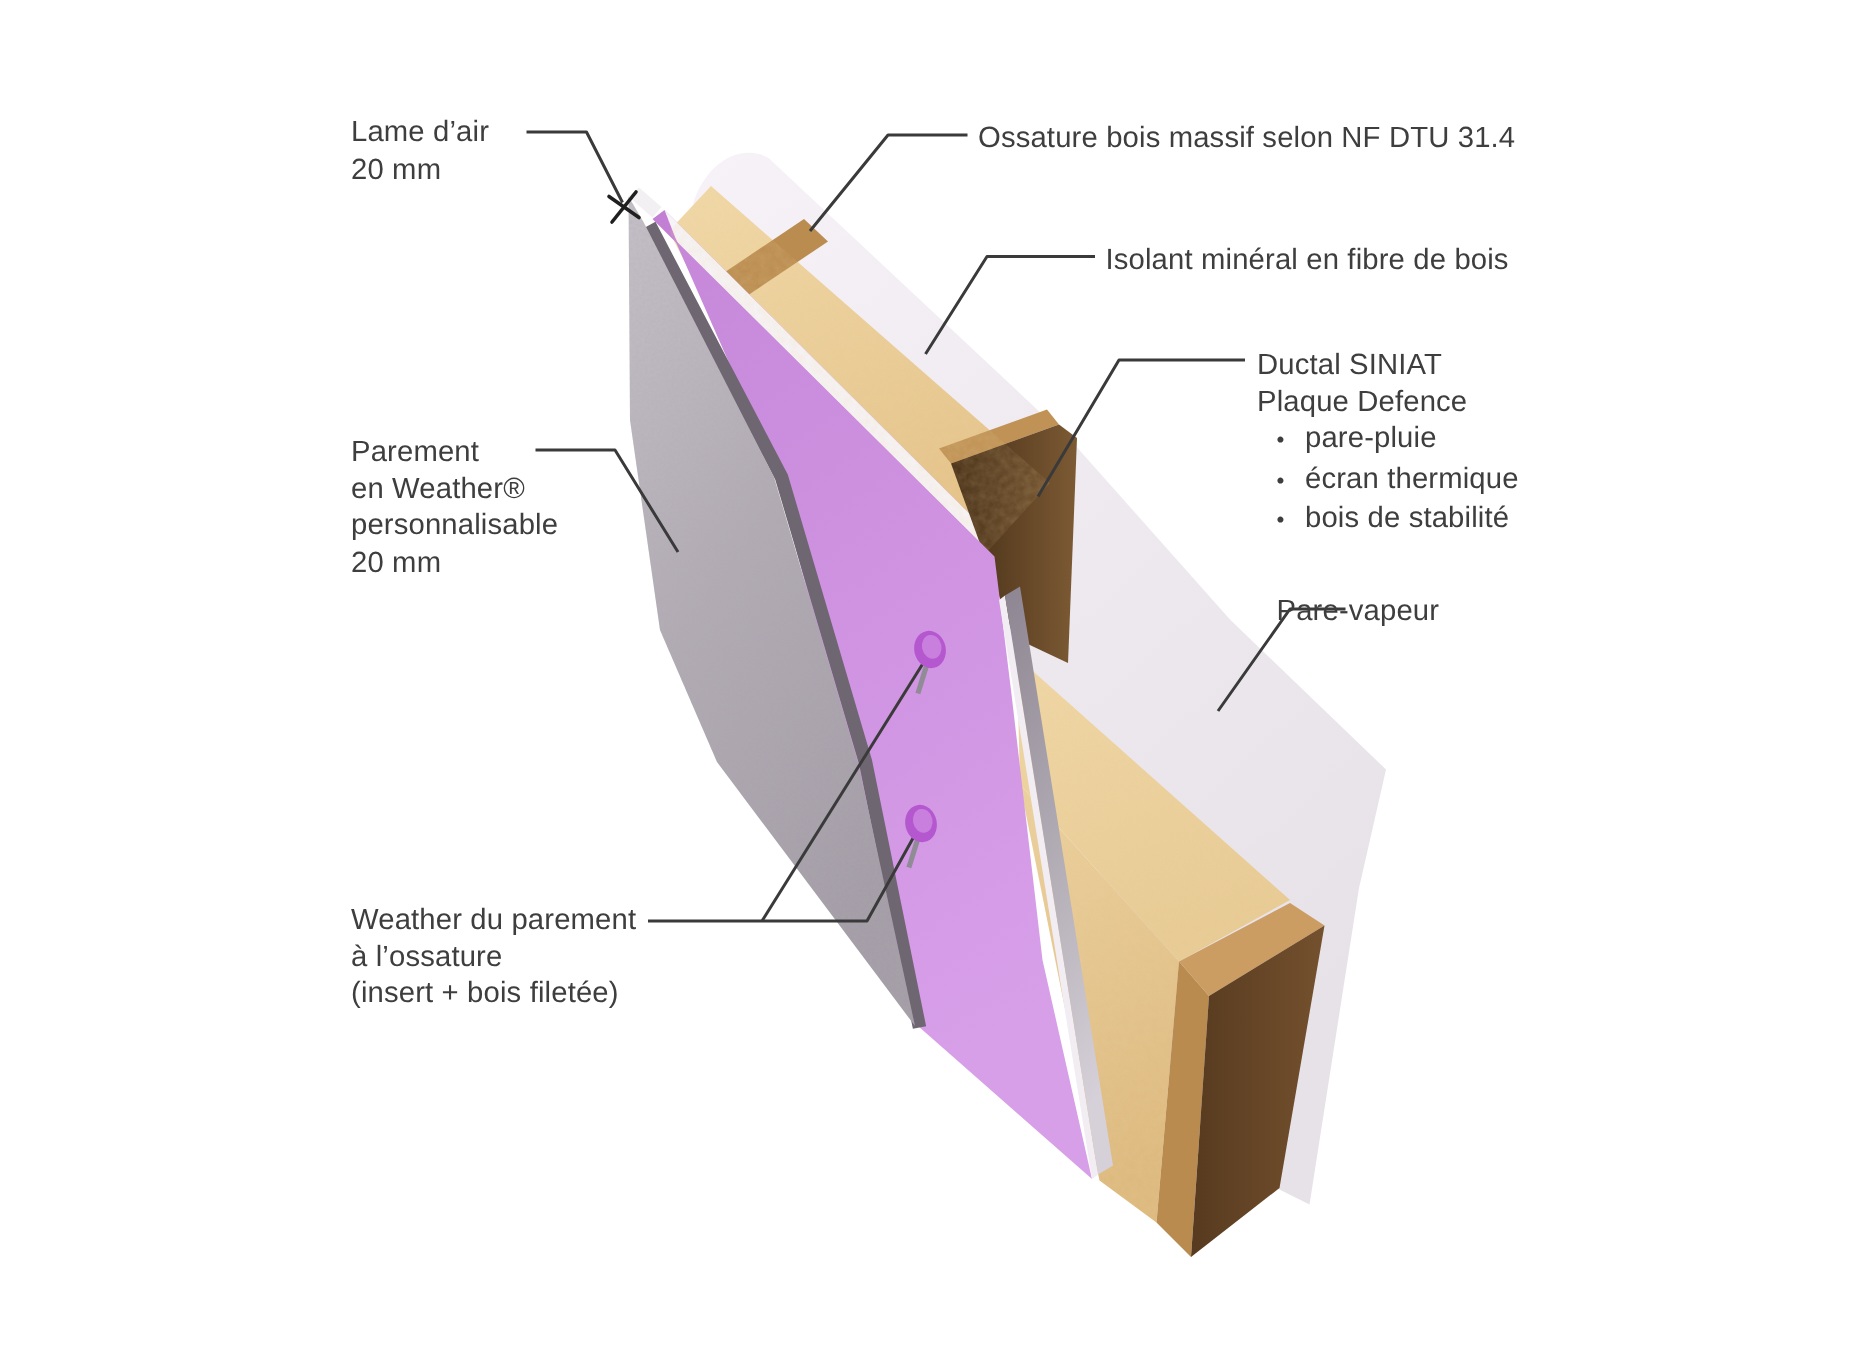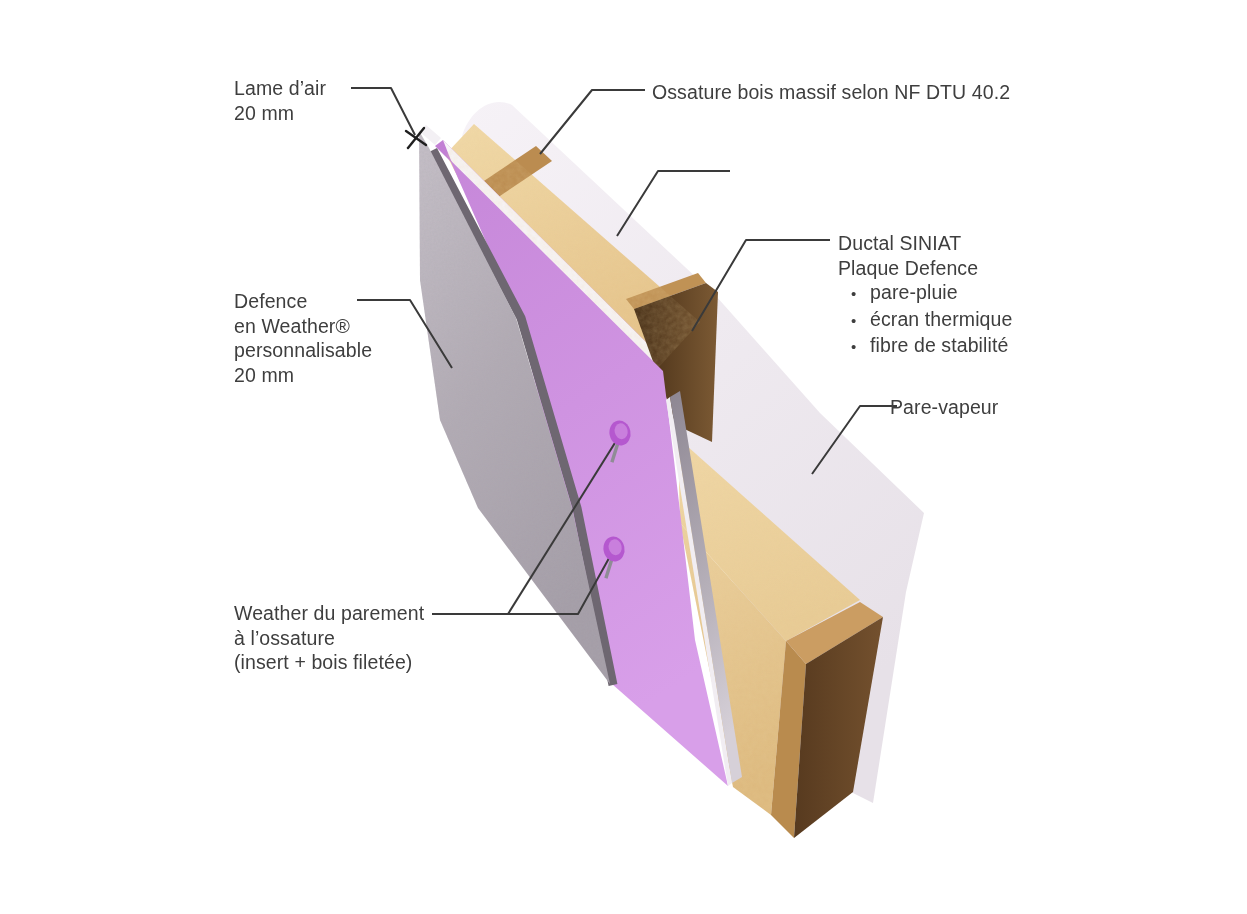--- a/index.html
+++ b/index.html
@@ -146,44 +146,47 @@
       <ellipse cx="1.5" cy="-1.5" rx="6.5" ry="8" fill="#c97fdd"></ellipse>
     </g>
   </svg>
 
   <div class="label" style="left:234px;top:76px">
     <div>Lame d’air</div>
     <div>20 mm</div>
   </div>
 
   <div class="label" style="left:652px;top:80px">
-    <div>Ossature bois massif selon NF DTU 40.2</div>
+    <div>Ossature bois massif selon NF DTU 31.4</div>
   </div>
 
+  <div class="label" style="left:737px;top:161px">
+    <div>Isolant minéral en fibre de bois</div>
+  </div>
 
   <div class="label" style="left:838px;top:231px">
     <div>Ductal SINIAT</div>
     <div>Plaque Defence</div>
     <div class="bullet-row">
       <span class="bullet">•</span><span>pare-pluie</span>
     </div>
     <div class="bullet-row">
       <span class="bullet">•</span><span>écran thermique</span>
     </div>
     <div class="bullet-row">
-      <span class="bullet">•</span><span>fibre de stabilité</span>
+      <span class="bullet">•</span><span>bois de stabilité</span>
     </div>
   </div>
 
-  <div class="label" style="left:890px;top:395px">
+  <div class="label" style="left:851px;top:395px">
     <div>Pare-vapeur</div>
   </div>
 
   <div class="label" style="left:234px;top:289px">
-    <div>Defence</div>
+    <div>Parement</div>
     <div>en Weather®</div>
     <div>personnalisable</div>
     <div>20 mm</div>
   </div>
 
   <div class="label" style="left:234px;top:601px">
     <div>Weather du parement</div>
     <div>à l’ossature</div>
     <div>(insert + bois filetée)</div>
   </div>

